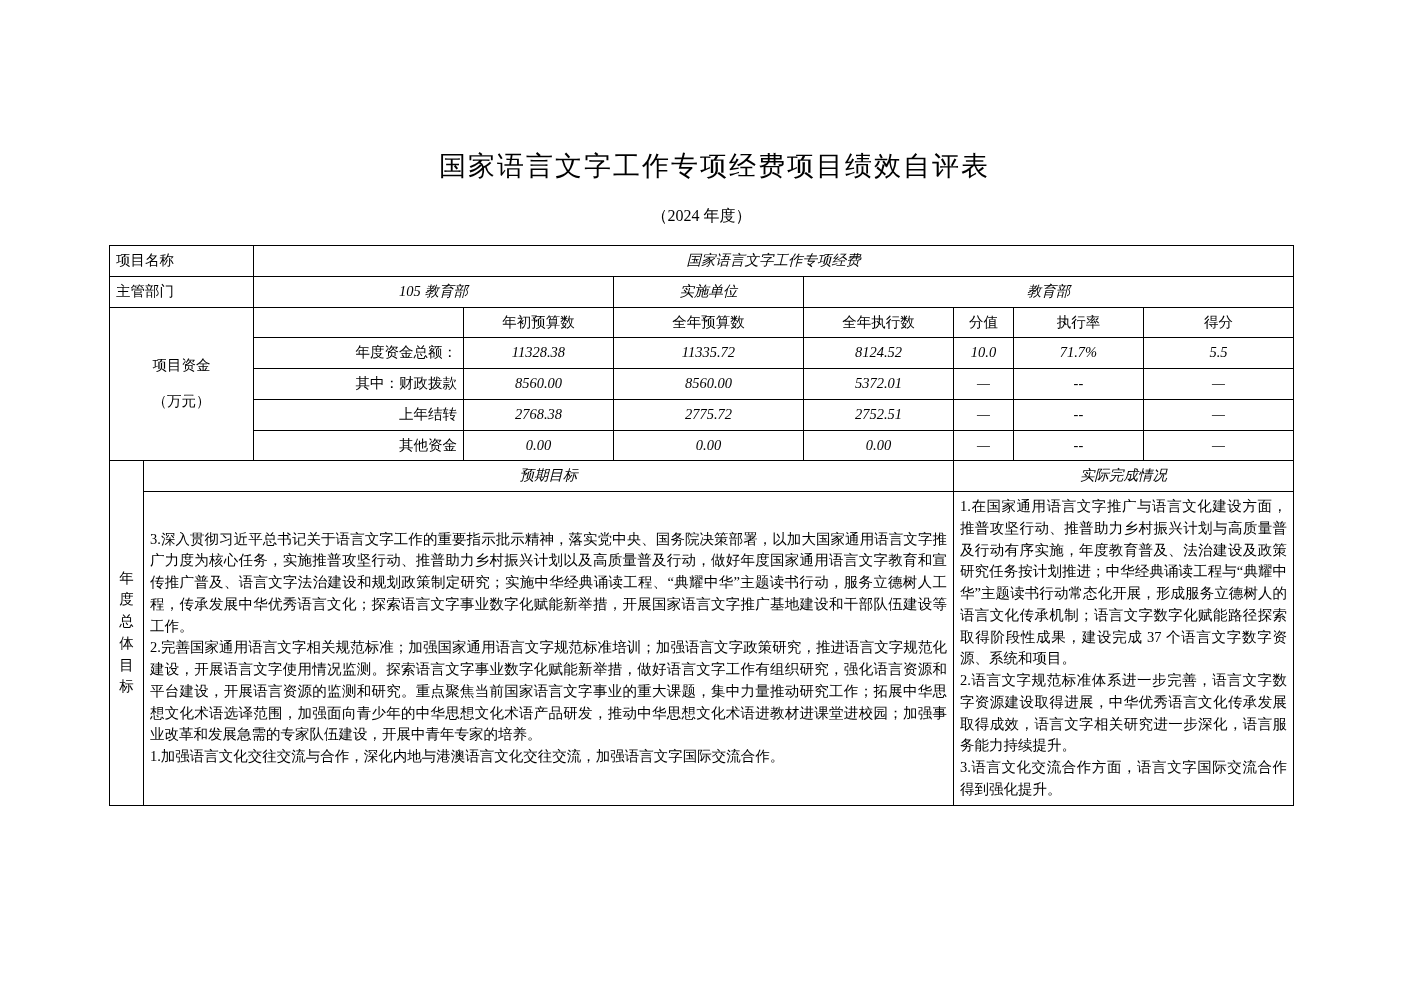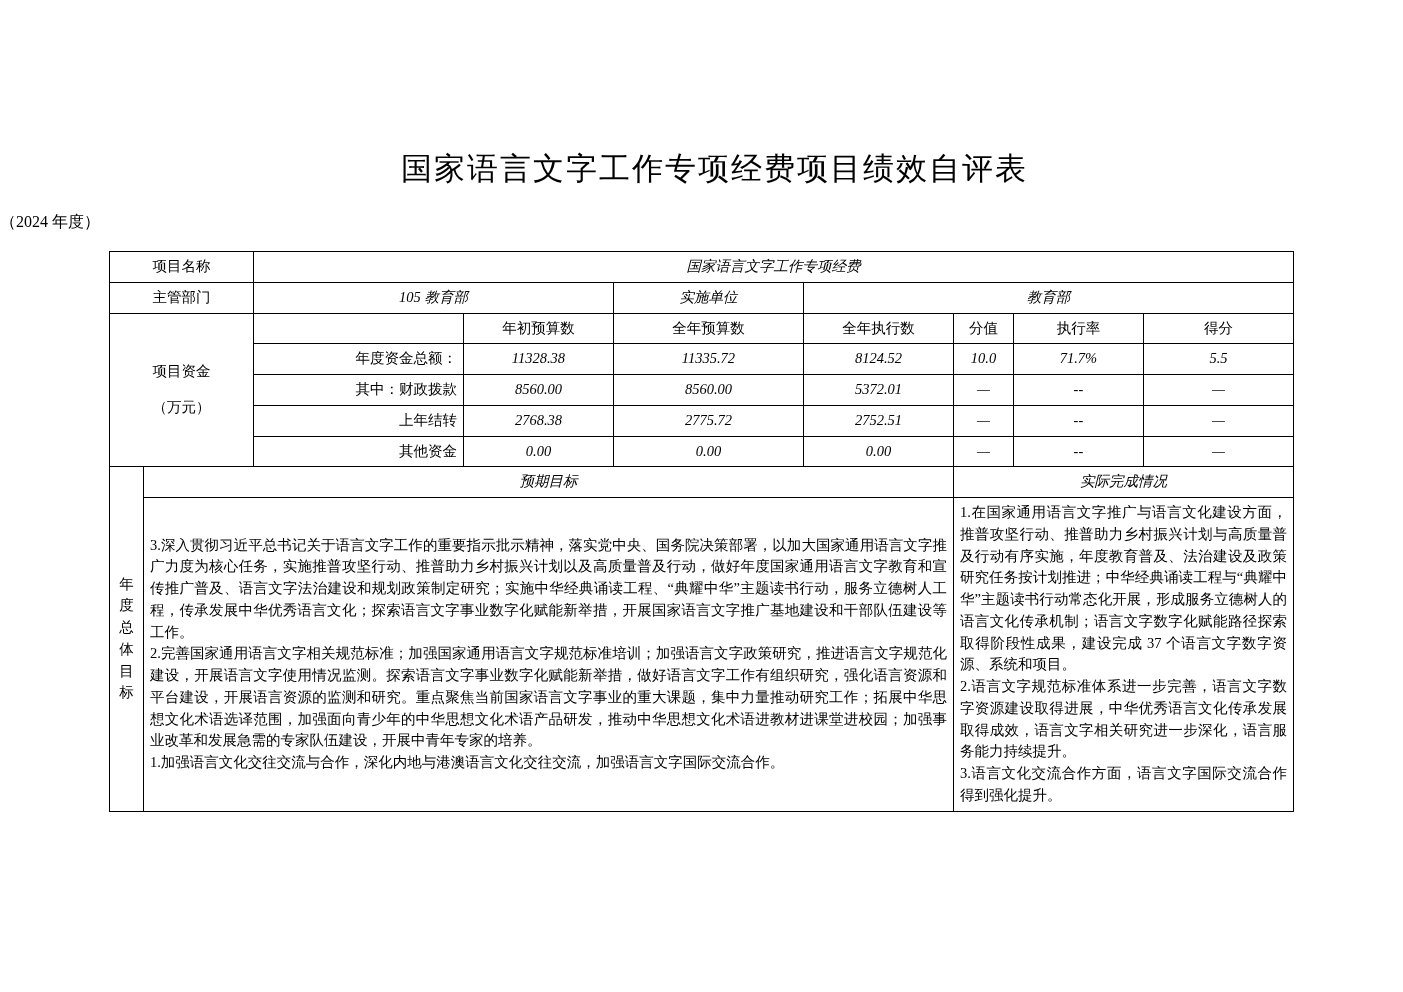--- a/index.html
+++ b/index.html
@@ -17,48 +17,48 @@
   }
   .page {
     width: 1403px;
     height: 992px;
     position: relative;
     box-sizing: border-box;
     padding: 0;
   }
   .doc-title {
     text-align: center;
-    font-size: 31px;
+    font-size: 27px;
     letter-spacing: 2px;
     margin-top: 148px;
     font-family: "Liberation Serif", serif;
     font-weight: 400;
     margin-left: 26px;
   }
   .doc-subtitle {
-    text-align: left;
+    text-align: center;
     font-size: 16px;
     margin-top: 22px;
     font-family: "Liberation Serif", serif;
   }
   table.main {
     border-collapse: collapse;
     margin: 18px auto 0 auto;
     width: 1180px;
     table-layout: fixed;
   }
   table.main td {
     border: 1px solid #000000;
     font-size: 14.5px;
     padding: 4px 6px;
     vertical-align: middle;
     line-height: 1.5;
   }
   .c { text-align: center; font-style: italic; }
-  .label-cell { text-align: center; }
+  .label-cell { }
   .money-label {
     text-align: right;
     padding-right: 14px;
   }
   .vert-label {
     width: 34px;
     text-align: center;
     vertical-align: middle;
     font-size: 14.5px;
     line-height: 1.7;

